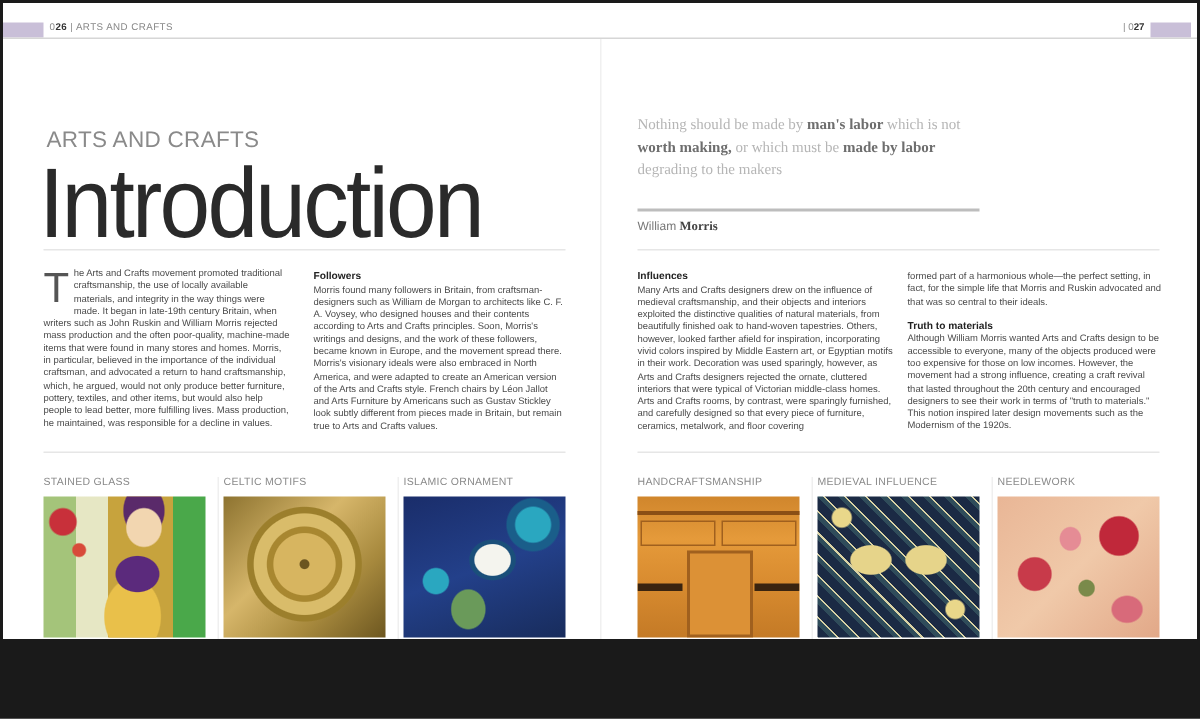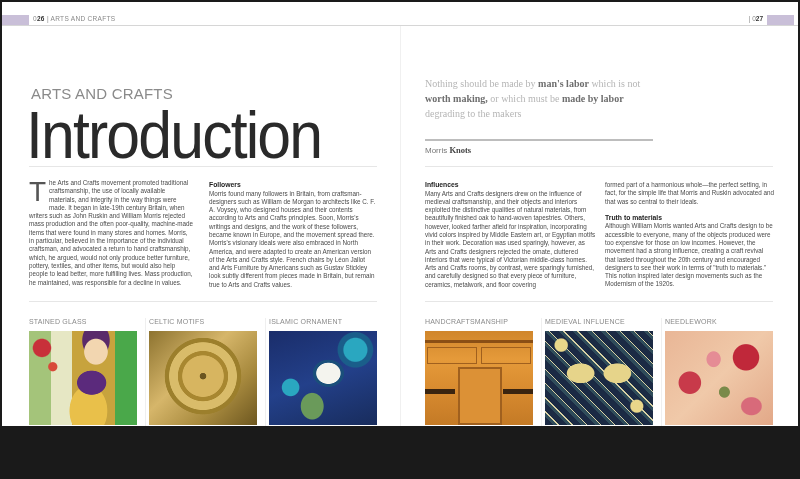--- a/index.html
+++ b/index.html
@@ -123,21 +123,21 @@
     <h4>Followers</h4>
     <div>Morris found many followers in Britain, from craftsman-designers such as William de Morgan to architects like C. F. A. Voysey, who designed houses and their contents according to Arts and Crafts principles. Soon, Morris's writings and designs, and the work of these followers, became known in Europe, and the movement spread there. Morris's visionary ideals were also embraced in North America, and were adapted to create an American version of the Arts and Crafts style. French chairs by Léon Jallot and Arts Furniture by Americans such as Gustav Stickley look subtly different from pieces made in Britain, but remain true to Arts and Crafts values.</div>
   </div>
 
   <div class="rule" style="left:27px; top:299px; width:348px;"></div>
 
   <div class="quote">
     <span>Nothing should be made by </span><b>man's labor</b><span> which is not </span><b>worth making,</b><span> or which must be </span><b>made by labor</b><span> degrading to the makers</span>
   </div>
   <div class="quote-rule"></div>
-  <div class="quote-author"><span>Morris</span> <b>Knots</b></div>
+  <div class="quote-author"><span>William</span> <b>Morris</b></div>
 
   <div class="rule" style="left:423px; top:164px; width:348px;"></div>
 
   <div class="body-text" style="left:423px; top:179px; width:172px;">
     <h4>Influences</h4>
     <div>Many Arts and Crafts designers drew on the influence of medieval craftsmanship, and their objects and interiors exploited the distinctive qualities of natural materials, from beautifully finished oak to hand-woven tapestries. Others, however, looked farther afield for inspiration, incorporating vivid colors inspired by Middle Eastern art, or Egyptian motifs in their work. Decoration was used sparingly, however, as Arts and Crafts designers rejected the ornate, cluttered interiors that were typical of Victorian middle-class homes. Arts and Crafts rooms, by contrast, were sparingly furnished, and carefully designed so that every piece of furniture, ceramics, metalwork, and floor covering</div>
   </div>
 
   <div class="body-text" style="left:603px; top:179px; width:170px;">
     <div>formed part of a harmonious whole—the perfect setting, in fact, for the simple life that Morris and Ruskin advocated and that was so central to their ideals.</div>

